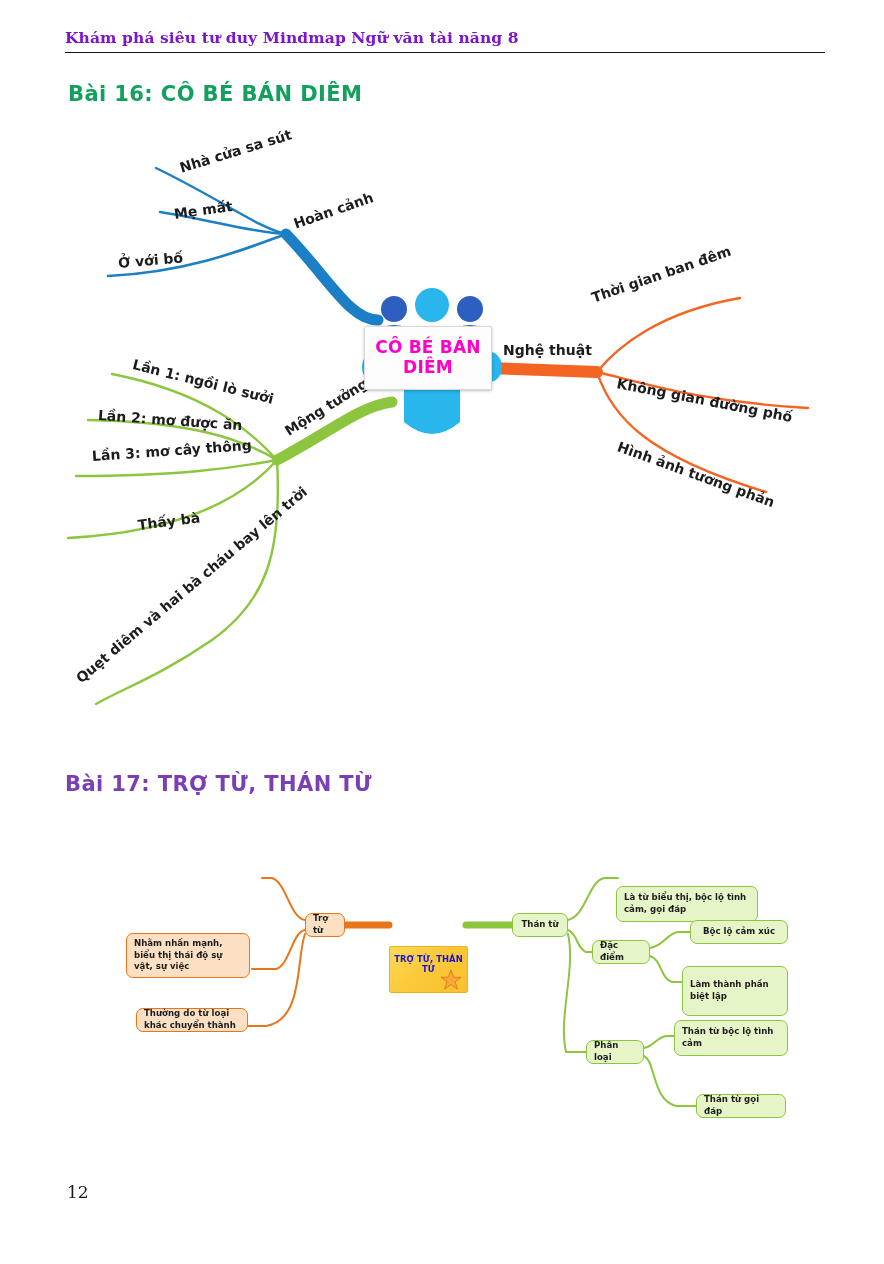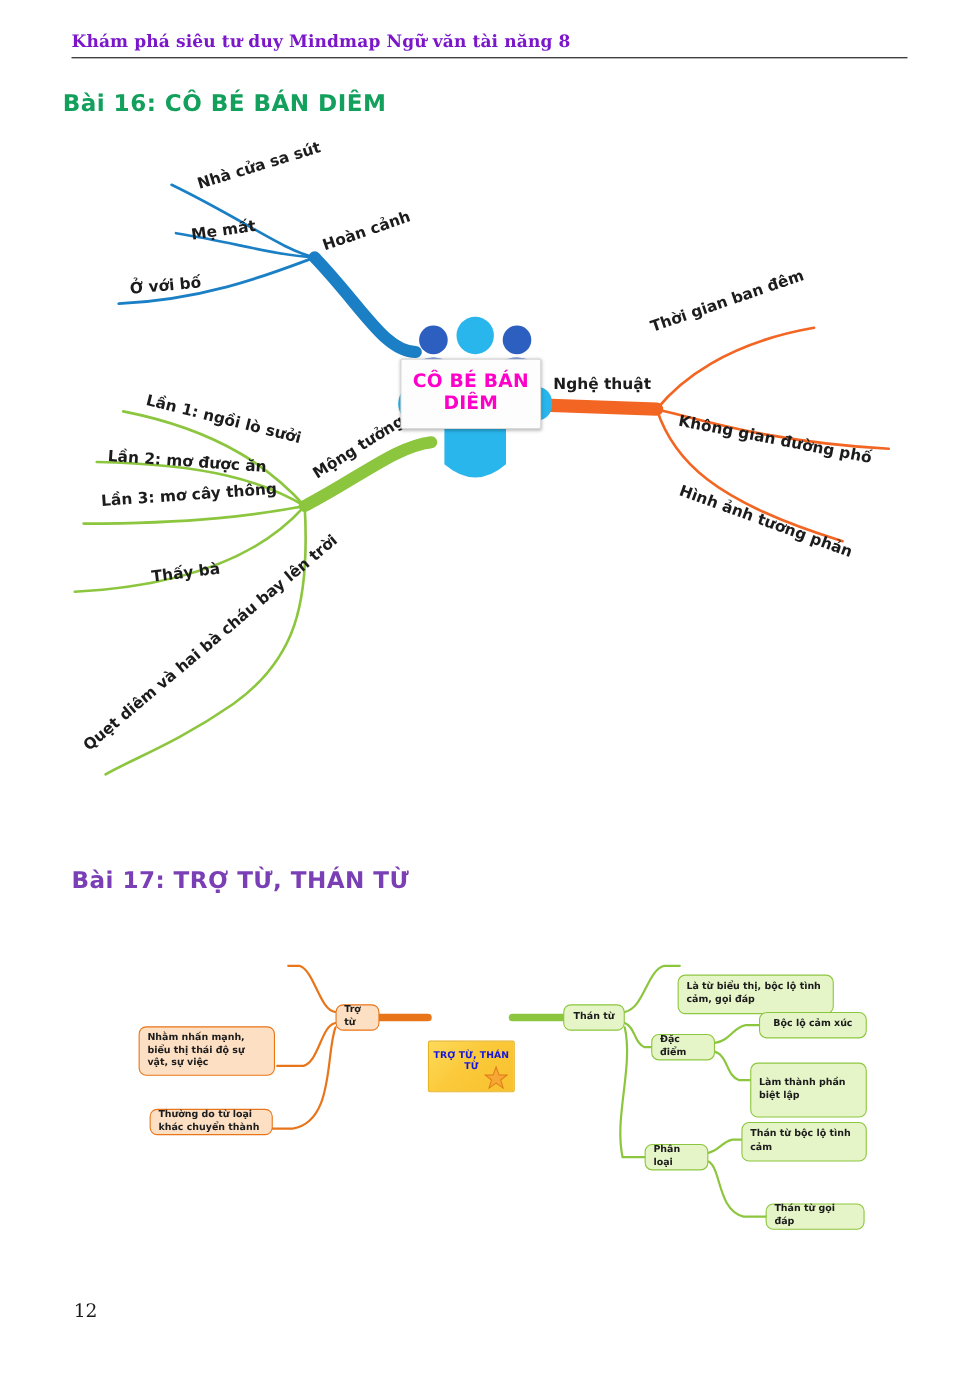--- a/index.html
+++ b/index.html
@@ -38,22 +38,22 @@
 
   
   .section-title {
     position: absolute;
     font-family: "DejaVu Sans", sans-serif;
     font-weight: bold;
     font-size: 21px;
     letter-spacing: 0.4px;
     white-space: nowrap;
   }
-  #title-bai16 { left: 57px; top: 82px; color: #13a05c; text-align: right; }
-  #title-bai17 { left: 65px; top: 772px; color: #7b3fb5; margin-top: 16px; }
+  #title-bai16 { left: 68px; top: 82px; color: #13a05c; text-align: right; }
+  #title-bai17 { left: 65px; top: 772px; color: #7b3fb5; }
 
   
   #page-number {
     position: absolute;
     left: 67px;
     top: 1182px;
     font-family: "DejaVu Serif", serif;
     font-size: 17px;
     color: #1a1a1a;
   }

